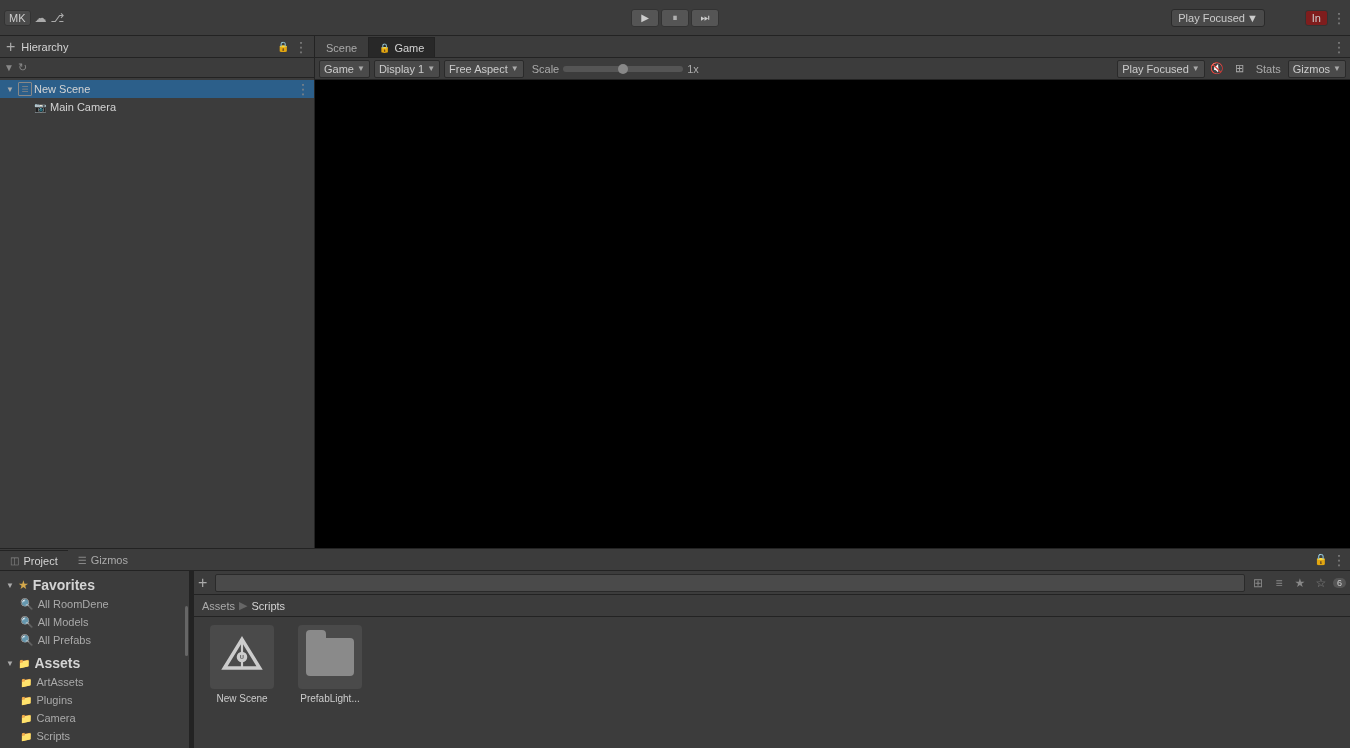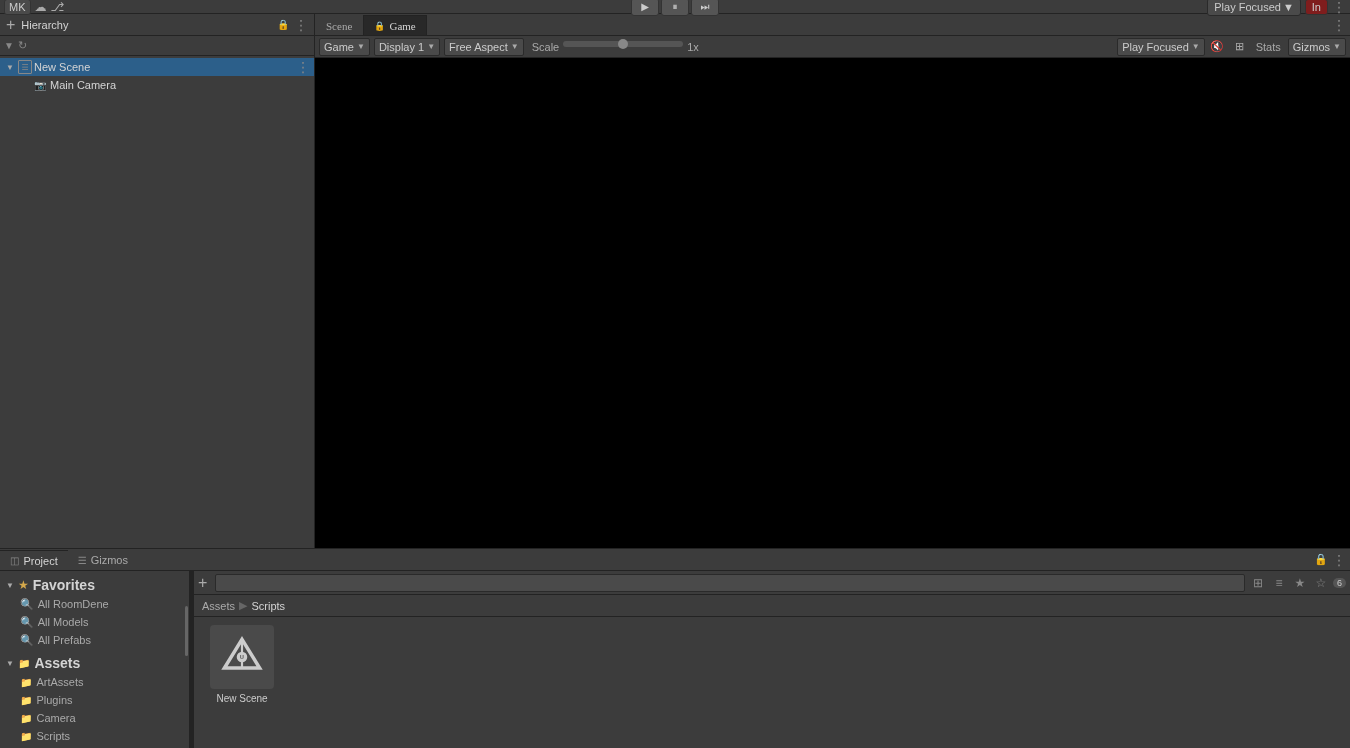--- a/index.html
+++ b/index.html
@@ -177,21 +177,20 @@
       height: 20px;
       display: flex;
       align-items: center;
       gap: 4px;
       cursor: pointer;
       font-size: 11px;
       color: #aaa;
       background: #3c3c3c;
       border: 1px solid transparent;
       border-bottom: none;
-      font-family: Liberation Serif, serif;
     }
     .tab.active {
       background: #282828;
       color: #d4d4d4;
       border-color: #232323;
     }
     .tab-lock-icon {
       font-size: 9px;
       color: #888;
     }
@@ -219,20 +218,21 @@
       align-items: center;
       gap: 3px;
       cursor: pointer;
     }
     .dropdown-arrow {
       font-size: 8px;
       color: #aaa;
     }
     .scale-section {
       display: flex;
+      align-items: center;
       gap: 4px;
       margin-left: 4px;
     }
     .scale-label { color: #aaa; font-size: 11px; }
     .scale-slider {
       width: 120px;
       height: 6px;
       background: #555;
       border-radius: 3px;
       position: relative;
@@ -520,21 +520,21 @@
       left: 0;
       width: 20px;
       height: 8px;
       background: #8a8a8a;
       border-radius: 4px 4px 0 0;
     }
 
     
     .top-toolbar-container {
       position: relative;
-      height: 14px;
+      height: 36px;
       background: #3c3c3c;
       border-bottom: 1px solid #232323;
       flex-shrink: 0;
       display: flex;
       align-items: center;
     }
     .top-left-controls {
       display: flex;
       align-items: center;
       gap: 4px;
@@ -567,20 +567,21 @@
       color: #aaa;
       font-size: 12px;
     }
     .info-icon {
       background: #7f1d1d;
       border: 1px solid #333;
       border-radius: 3px;
       padding: 1px 6px;
       font-size: 11px;
       color: #ccc;
+      margin-left: 36px;
     }
 
     .panel-header-left {
       display: flex;
       align-items: center;
       gap: 4px;
     }
 
     .add-btn {
       font-size: 16px;
@@ -823,17 +824,23 @@
               <polygon points="50,10 90,75 10,75" fill="none" stroke="#ccc" stroke-width="8"></polygon>
               <line x1="50" y1="10" x2="50" y2="75" stroke="#ccc" stroke-width="5"></line>
               <line x1="10" y1="75" x2="90" y2="75" stroke="#ccc" stroke-width="0"></line>
               <circle cx="50" cy="50" r="12" fill="#ccc"></circle>
               <text x="50" y="54" text-anchor="middle" fill="#4a4a4a" font-size="12" font-weight="bold">U</text>
             </svg>
           </div>
           <span class="asset-label">New Scene</span>
         </div>
 
+        <div class="asset-item">
+          <div class="asset-icon">
+            <div class="folder-shape"></div>
+          </div>
+          <span class="asset-label">PrefabLight...</span>
+        </div>
 
       </div>
     </div>
   </div>
 </div>
 
 </body></html>

